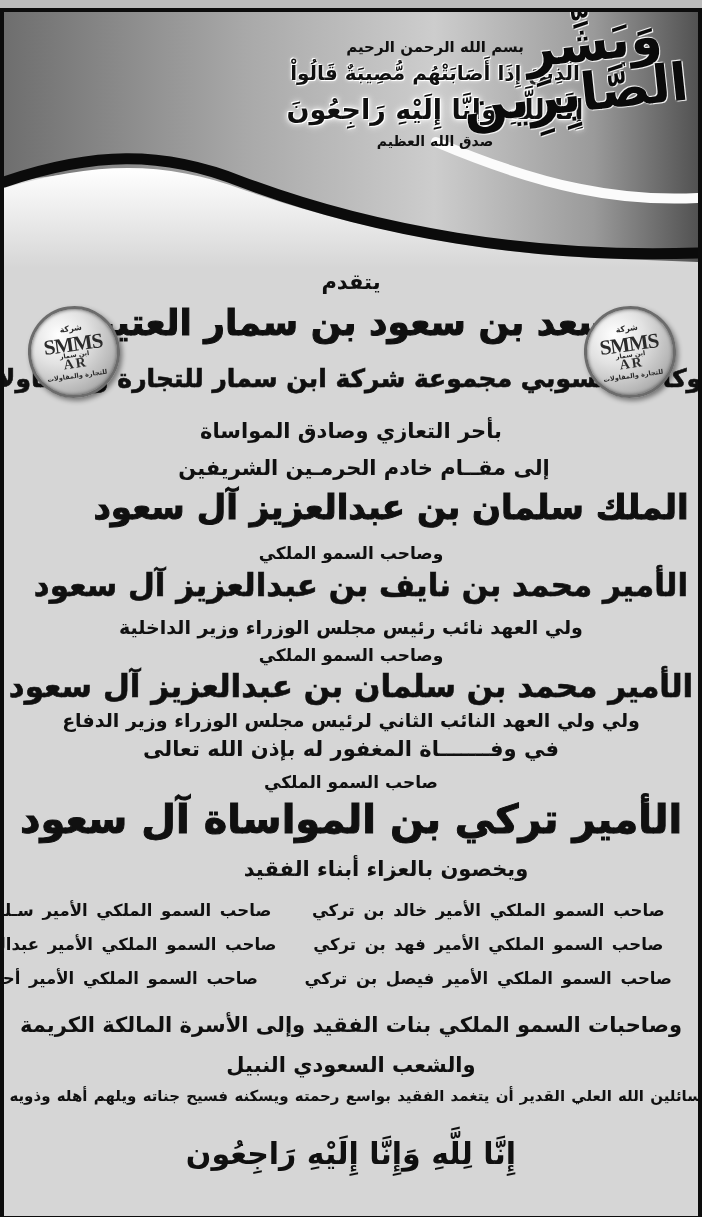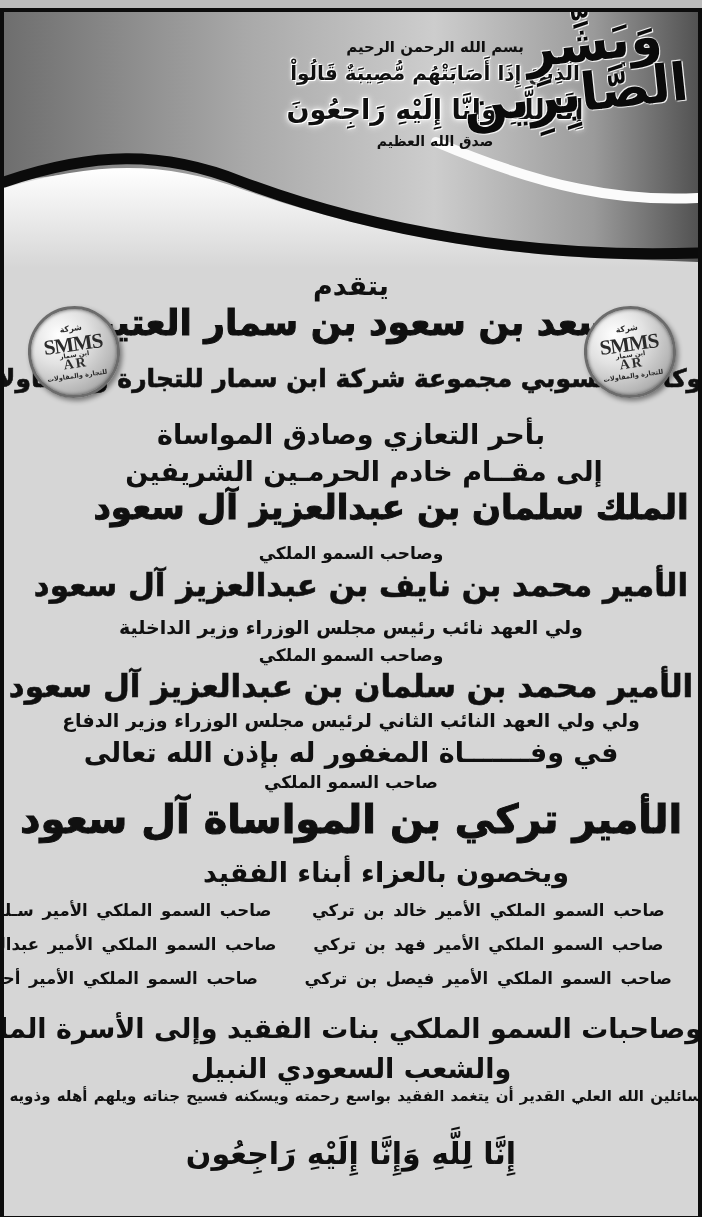--- a/index.html
+++ b/index.html
@@ -59,21 +59,21 @@
   .logo-mono-small{font-size:6.5px;font-weight:bold;margin-top:-3px;}
   .logo-mono2{font-family:"Liberation Serif","DejaVu Serif",serif;font-size:14px;font-weight:bold;margin-top:-1px;letter-spacing:2px;}
   .logo-bottom{font-size:6.5px;font-weight:bold;margin-top:2px;}
   
   .line{
     position:absolute;left:0;width:100%;
     text-align:center;font-weight:bold;white-space:nowrap;z-index:2;
   }
   .fs17{font-size:17px;}
   .fs19{font-size:19px;}
-  .fs21{font-size:27px;}
+  .fs21{font-size:21px;}
   .heavy{-webkit-text-stroke:.6px #101010;letter-spacing:.5px;}
   .xheavy{-webkit-text-stroke:1px #101010;letter-spacing:.5px;}
   .sons-grid{
     position:absolute;top:893px;right:30px;left:30px;z-index:2;
     display:grid;grid-template-columns:1fr 1fr;
     column-gap:28px;row-gap:15px;
   }
   .son{
     font-size:16.5px;font-weight:bold;text-align:center;
     white-space:nowrap;word-spacing:3px;

